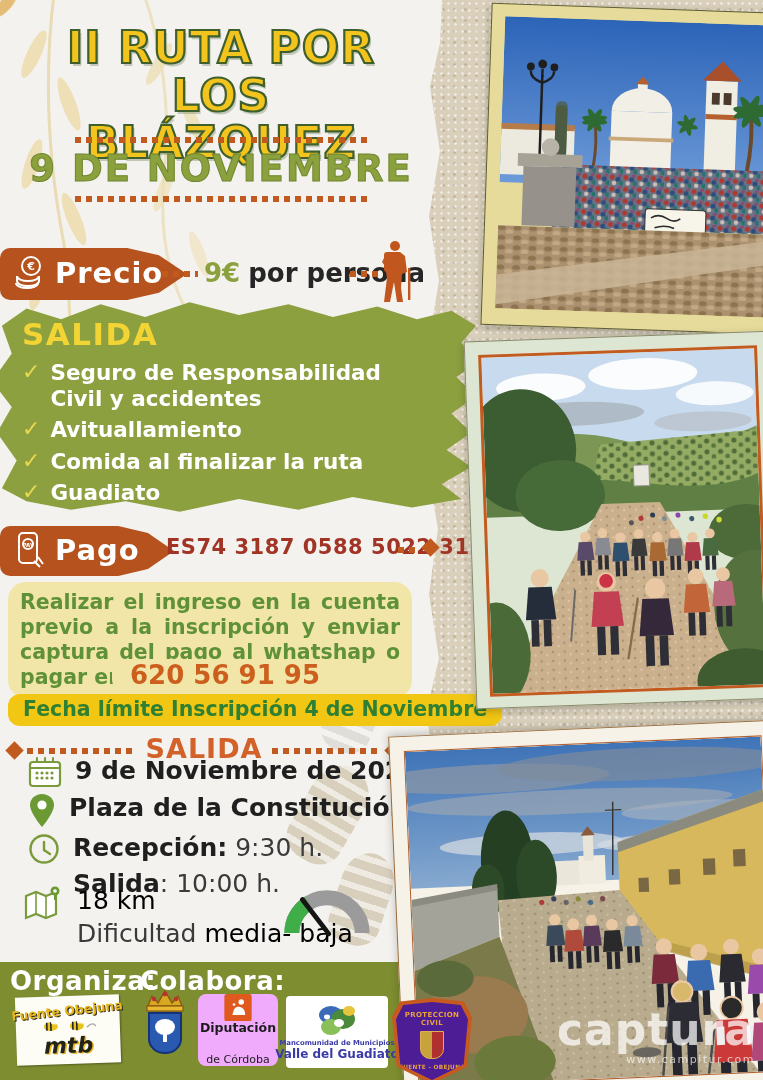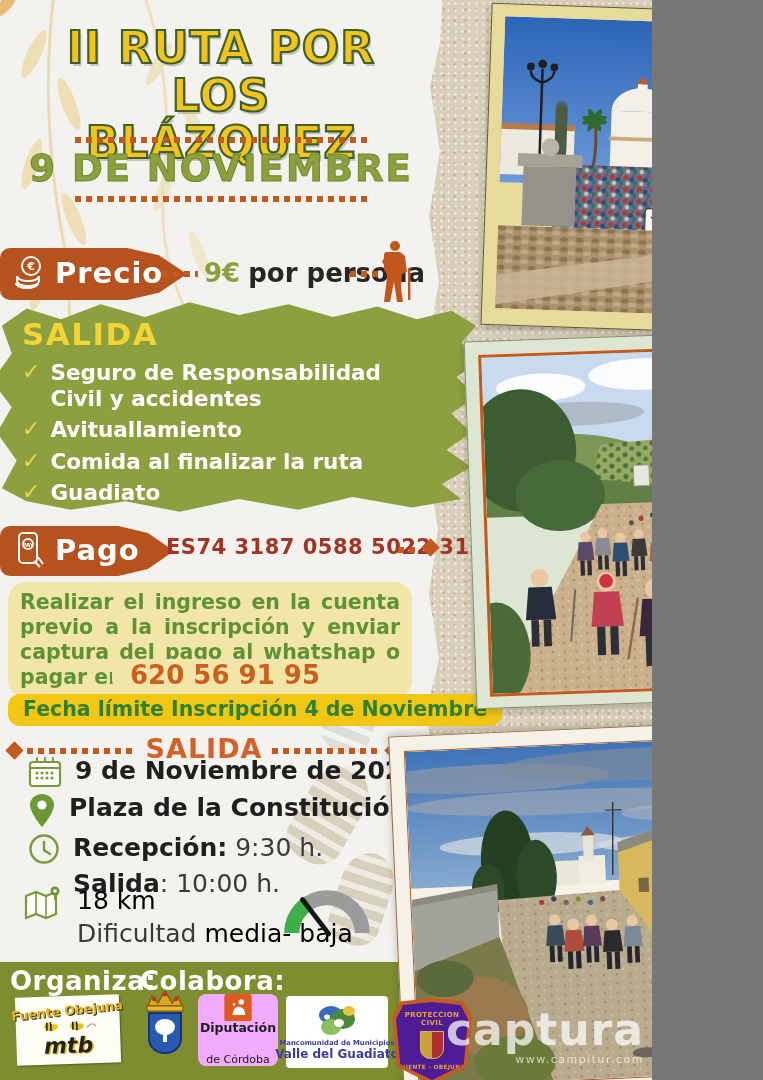--- a/index.html
+++ b/index.html
@@ -1,16 +1,16 @@
 <!DOCTYPE html>
 <html><head>
 <meta charset="utf-8">
 <style>
   html,body{margin:0;padding:0;background:#777;}
-  .poster{position:relative;width:652px;height:1080px;overflow:hidden;background:#f3f2ee;
+  .poster{position:relative;width:763px;height:1080px;overflow:hidden;background:#f3f2ee;
           font-family:"DejaVu Sans",sans-serif;}
   .abs{position:absolute;}
   
   .torn{left:424px;top:0;width:339px;height:1080px;background-color:#d9cfba;
     background-image:radial-gradient(rgba(255,255,255,.55) 1px,transparent 1.6px),
                      radial-gradient(rgba(150,130,100,.35) 1px,transparent 1.6px);
     background-size:7px 7px,11px 11px;background-position:0 0,3px 4px;
     clip-path:polygon(18px 0,100% 0,100% 100%,8px 100%,2px 97%,14px 93%,4px 88%,16px 83%,3px 78%,13px 72%,2px 66%,15px 61%,5px 55%,14px 49%,3px 43%,16px 38%,4px 32%,15px 26%,5px 20%,16px 14%,6px 8%,16px 4%);}
   
   .bp{position:absolute;border-radius:50% 50% 45% 45%/32% 32% 22% 22%;}

